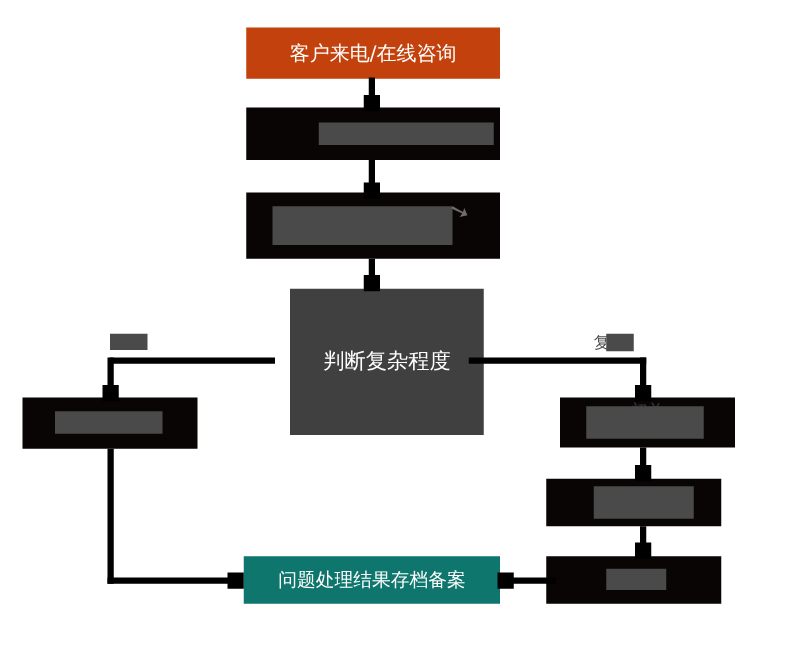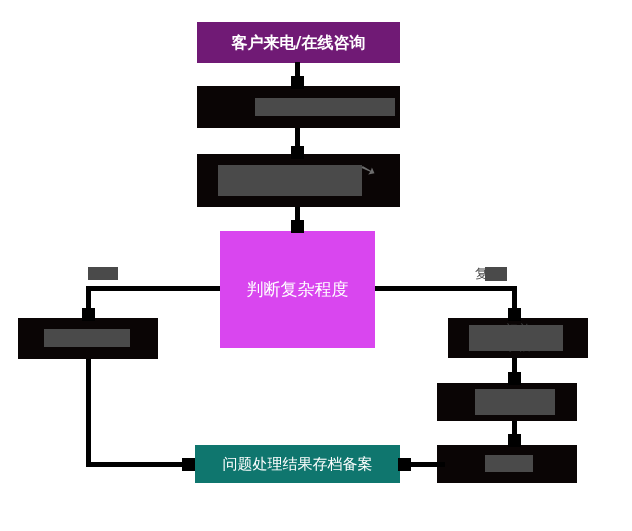--- a/index.html
+++ b/index.html
@@ -26,23 +26,23 @@
     position: absolute;
     box-sizing: border-box;
     display: flex;
     align-items: center;
     justify-content: center;
     text-align: center;
     color: #ffffff;
     line-height: 1.25;
   }
 
-  .node-blue   { background: #701a75; font-weight: bold; }
+  .node-blue   { background: #c2410c; }
   .node-orange { background: #0f766e; }
-  .node-gray   { background: #d946ef; }
+  .node-gray   { background: #404040; margin-left: 12px; }
   .node-black  { background: #0a0505; }
 
   .node-label {
     position: relative;
     z-index: 2;
     white-space: pre-line;
   }
 
   
   .redact {

